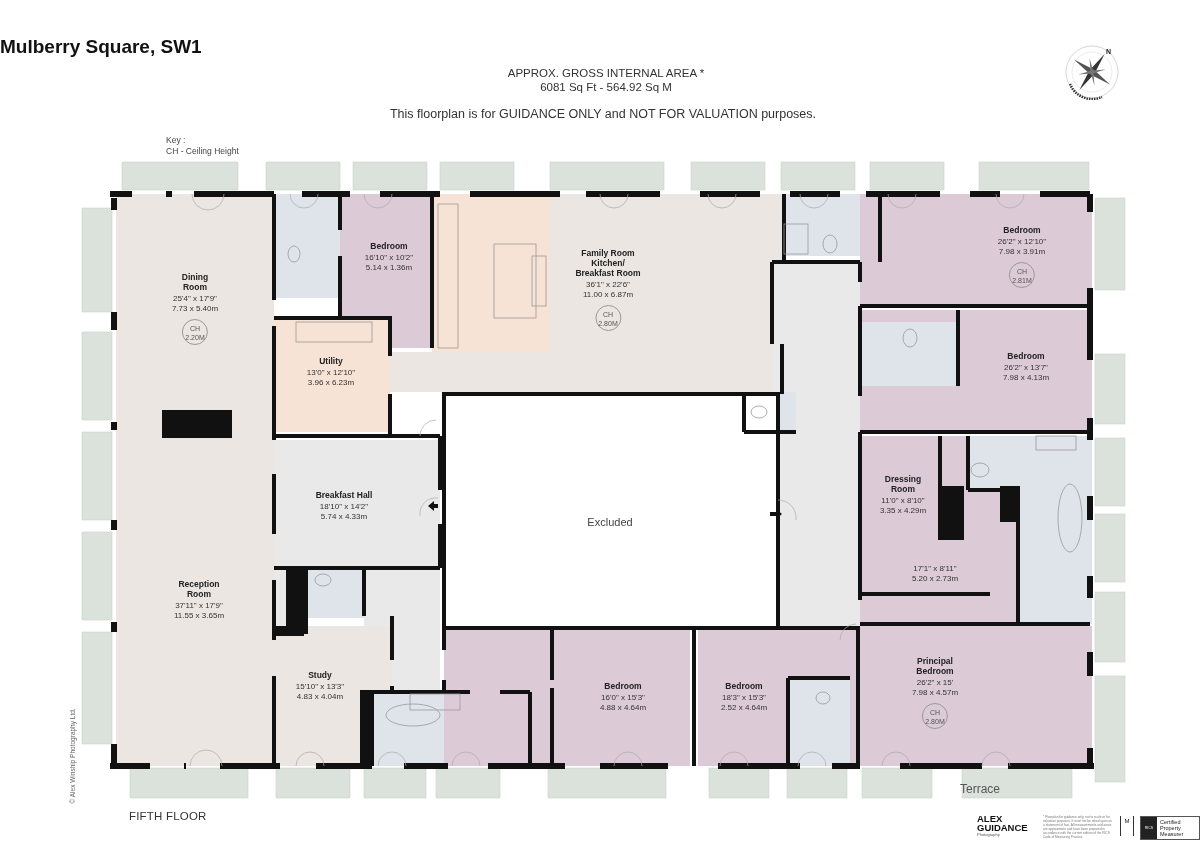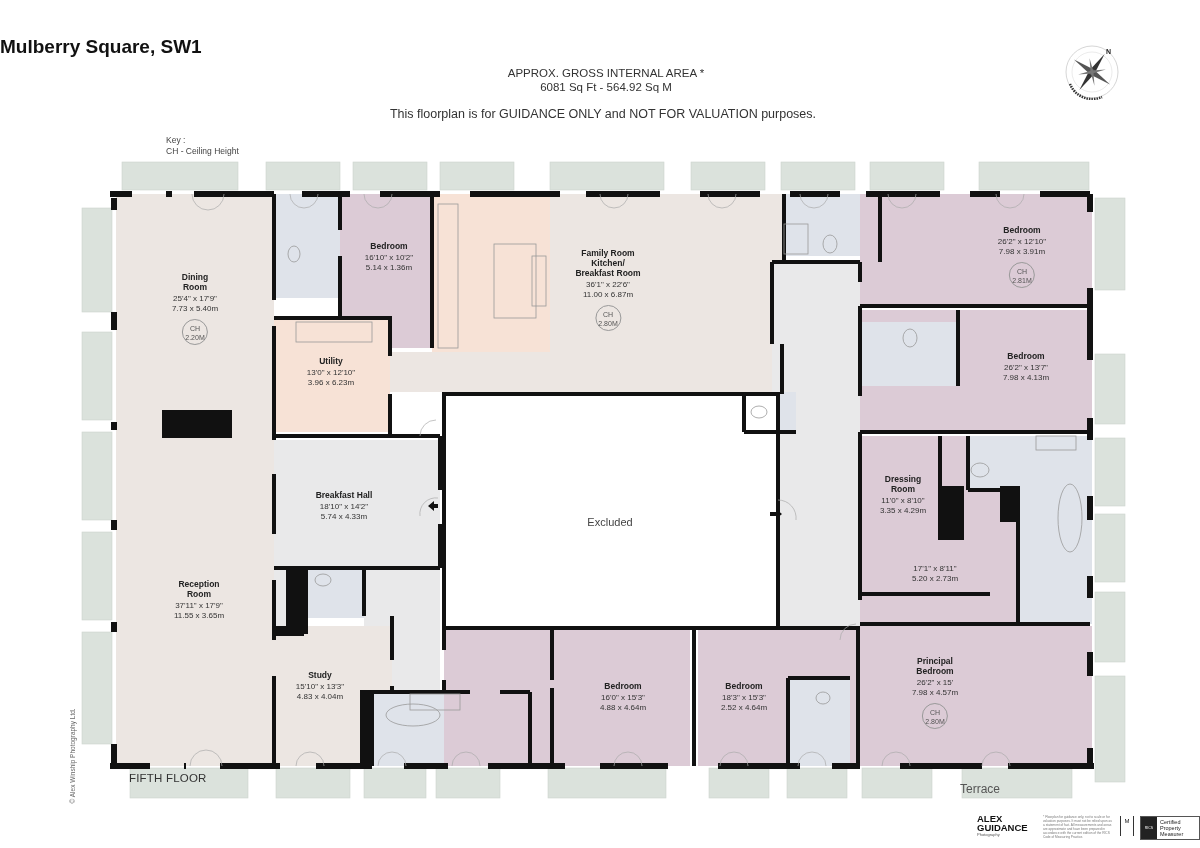--- a/index.html
+++ b/index.html
@@ -2,21 +2,21 @@
 <html><head>
 <meta charset="utf-8">
 <style>
   html, body { margin:0; padding:0; background:#ffffff; }
   body { width:1200px; height:848px; position:relative; overflow:hidden; font-family:"Liberation Sans", sans-serif; color:#222; }
   .abs { position:absolute; }
   .title { left:0; width:1200px; top:36px; text-align:left; font-weight:bold; font-size:19px; color:#111; }
   .subtitle { left:0; width:1212px; top:66px; text-align:center; font-size:11.5px; color:#333; line-height:14px; }
   .disclaimer { left:0; width:1206px; top:107px; text-align:center; font-size:12.5px; color:#333; }
   .key { left:118px; top:135px; font-size:8.5px; color:#444; line-height:11px;margin-left:48px; }
-  .floor-label { left:129px; top:772px; font-size:11.5px; color:#333; letter-spacing:0.2px; }
+  .floor-label { left:129px; top:810px; font-size:11.5px; color:#333; letter-spacing:0.2px; }
   .copyright { left:62px; top:640px; width:12px; height:170px; }
   .copyright span { position:absolute; left:-70px; top:80px; width:160px; transform:rotate(-90deg); font-size:6.5px; color:#666; white-space:nowrap; }
   svg#plan { position:absolute; left:0; top:0; }
   .room-label { position:absolute; text-align:center; font-size:8px; line-height:10px; color:#333; transform:translate(-50%,0); white-space:nowrap; }
   .room-label .name { font-weight:bold; font-size:8.5px; color:#222; line-height:10px; }
   .room-label .dim { margin-top:2px; }
   .ch { display:inline-block; margin-top:5px; width:26px; height:26px; border:1px solid #999; border-radius:50%; font-size:7px; line-height:9px; color:#555; box-sizing:border-box; padding-top:4px; }
   .excluded { left:610px; top:516px; font-size:11px; color:#444; transform:translateX(-50%); }
   .terrace { left:980px; top:782px; font-size:12px; color:#555; transform:translateX(-50%); }
   .compass { left:1062px; top:44px; width:62px; height:56px; }

